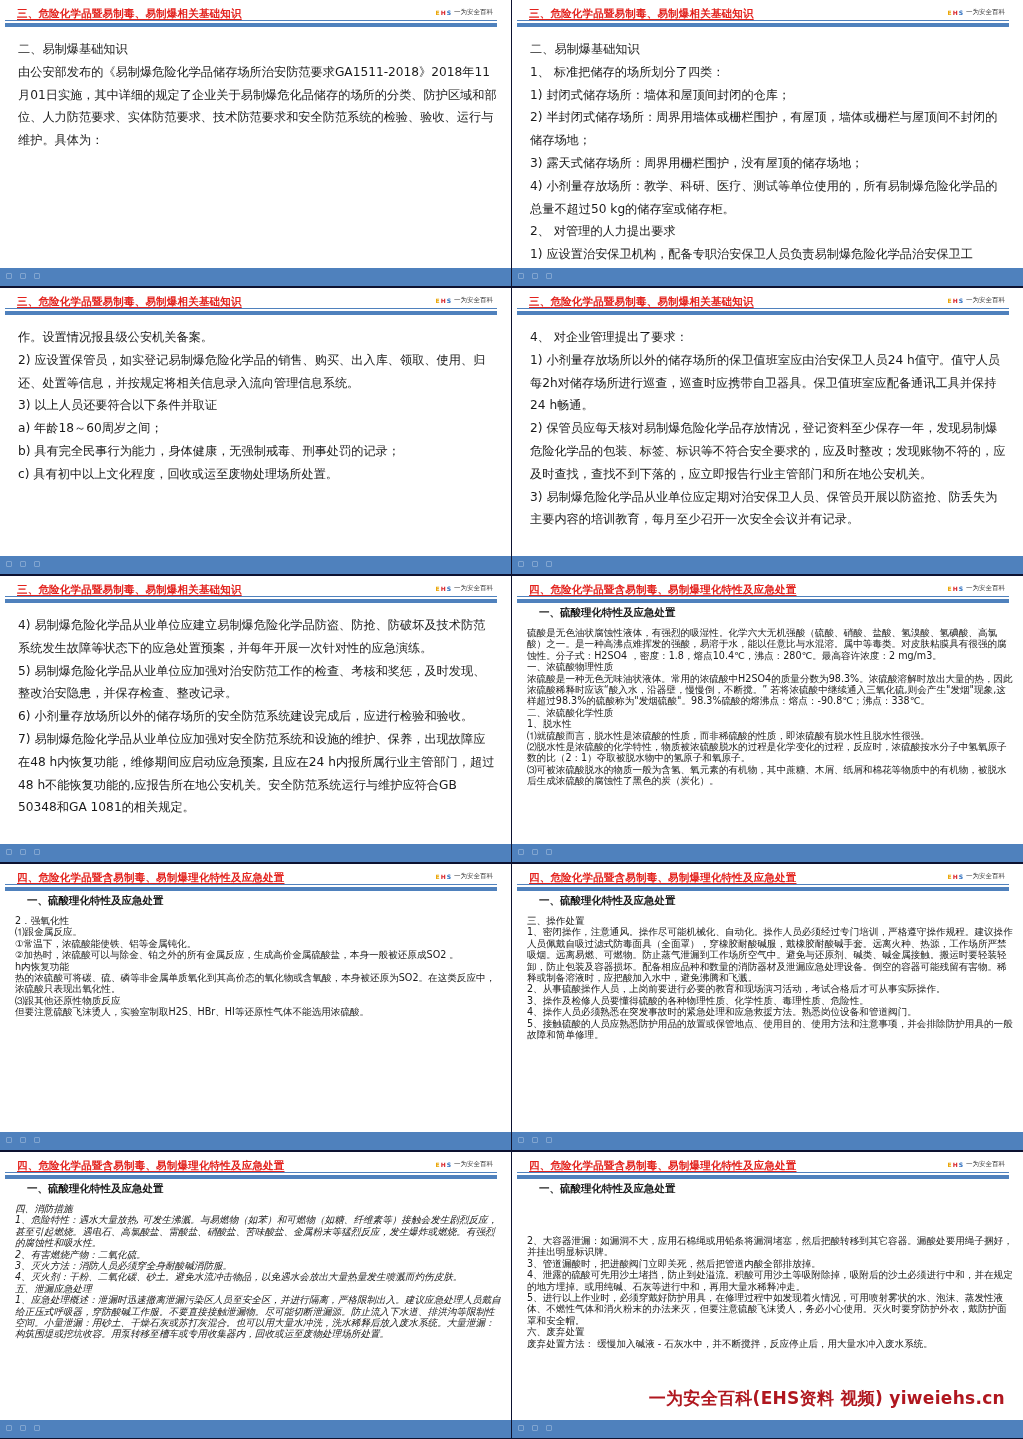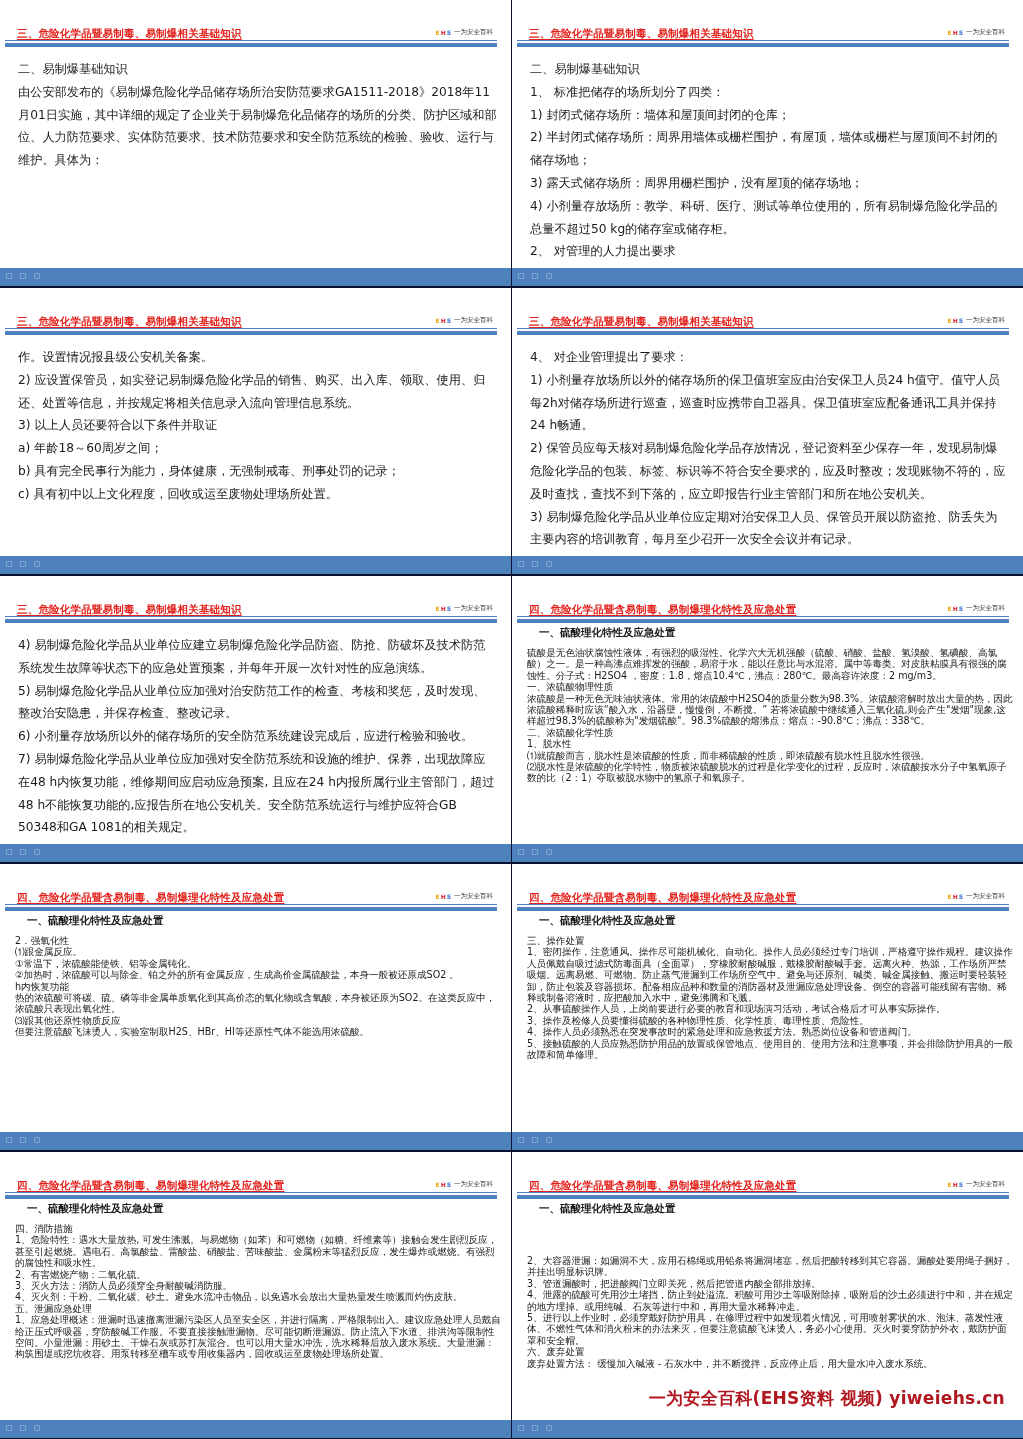--- a/index.html
+++ b/index.html
@@ -19,21 +19,20 @@
     position: relative;
     background: #ffffff;
     overflow: hidden;
     display: flex;
     flex-direction: column;
   }
   .slide-header {
     position: relative;
     height: 28px;
     flex: 0 0 28px;
-    margin-top: 20px;
   }
   .slide-title {
     position: absolute;
     left: 17px; top: 7px;
     color: #e3211c;
     font-weight: bold;
     font-size: 10.5px;
     letter-spacing: 0.2px;
     white-space: nowrap;
     text-decoration: underline;
@@ -273,20 +272,21 @@
     </div>
     <div class="subheading">一、硫酸理化特性及应急处置</div>
     <div class="slide-body body-small" style="padding-top:0;">
       <span class="line">硫酸是无色油状腐蚀性液体，有强烈的吸湿性。化学六大无机强酸（硫酸、硝酸、盐酸、氢溴酸、氢碘酸、高氯酸）之一。是一种高沸点难挥发的强酸，易溶于水，能以任意比与水混溶。属中等毒类。对皮肤粘膜具有很强的腐蚀性。分子式：H2SO4 ，密度：1.8，熔点10.4℃，沸点：280℃。最高容许浓度：2 mg/m3。</span>
       <span class="line">一、浓硫酸物理性质</span>
       <span class="line">浓硫酸是一种无色无味油状液体。常用的浓硫酸中H2SO4的质量分数为98.3%。浓硫酸溶解时放出大量的热，因此浓硫酸稀释时应该“酸入水，沿器壁，慢慢倒，不断搅。” 若将浓硫酸中继续通入三氧化硫,则会产生"发烟"现象,这样超过98.3%的硫酸称为"发烟硫酸"。98.3%硫酸的熔沸点：熔点：-90.8℃；沸点：338℃。</span>
       <span class="line">二、浓硫酸化学性质</span>
       <span class="line">1、脱水性</span>
       <span class="line">⑴就硫酸而言，脱水性是浓硫酸的性质，而非稀硫酸的性质，即浓硫酸有脱水性且脱水性很强。</span>
       <span class="line">⑵脱水性是浓硫酸的化学特性，物质被浓硫酸脱水的过程是化学变化的过程，反应时，浓硫酸按水分子中氢氧原子数的比（2：1）夺取被脱水物中的氢原子和氧原子。</span>
+      <span class="line">⑶可被浓硫酸脱水的物质一般为含氢、氧元素的有机物，其中蔗糖、木屑、纸屑和棉花等物质中的有机物，被脱水后生成浓硫酸的腐蚀性了黑色的炭（炭化）。</span>
     </div>
     <div class="slide-footer">
       <div class="footer-tools">
           <span></span>
           <span></span>
           <span></span>
         </div>
     </div>
   </div>
 
@@ -364,21 +364,21 @@
             <span>E</span>
             <span>H</span>
             <span>S</span>
           </span>
         <span>一为安全百科</span>
       </div>
       <div class="header-rule"></div>
       <div class="header-bar"></div>
     </div>
     <div class="subheading">一、硫酸理化特性及应急处置</div>
-    <div class="slide-body body-small" style="padding-top:0;">
+    <div class="slide-body body-small" style="padding-top:0;font-style:italic;">
       <span class="line">四、消防措施</span>
       <span class="line">1、危险特性：遇水大量放热, 可发生沸溅。与易燃物（如苯）和可燃物（如糖、纤维素等）接触会发生剧烈反应，甚至引起燃烧。遇电石、高氯酸盐、雷酸盐、硝酸盐、苦味酸盐、金属粉末等猛烈反应，发生爆炸或燃烧。有强烈的腐蚀性和吸水性。</span>
       <span class="line">2、有害燃烧产物：二氧化硫。</span>
       <span class="line">3、灭火方法：消防人员必须穿全身耐酸碱消防服。</span>
       <span class="line">4、灭火剂：干粉、二氧化碳、砂土。避免水流冲击物品，以免遇水会放出大量热量发生喷溅而灼伤皮肤。</span>
       <span class="line">五、泄漏应急处理</span>
       <span class="line">1、应急处理概述：泄漏时迅速撤离泄漏污染区人员至安全区，并进行隔离，严格限制出入。建议应急处理人员戴自给正压式呼吸器，穿防酸碱工作服。不要直接接触泄漏物。尽可能切断泄漏源。防止流入下水道、排洪沟等限制性空间。小量泄漏：用砂土、干燥石灰或苏打灰混合。也可以用大量水冲洗，洗水稀释后放入废水系统。大量泄漏：构筑围堤或挖坑收容。用泵转移至槽车或专用收集器内，回收或运至废物处理场所处置。</span>
     </div>
     <div class="slide-footer">
       <div class="footer-tools">

